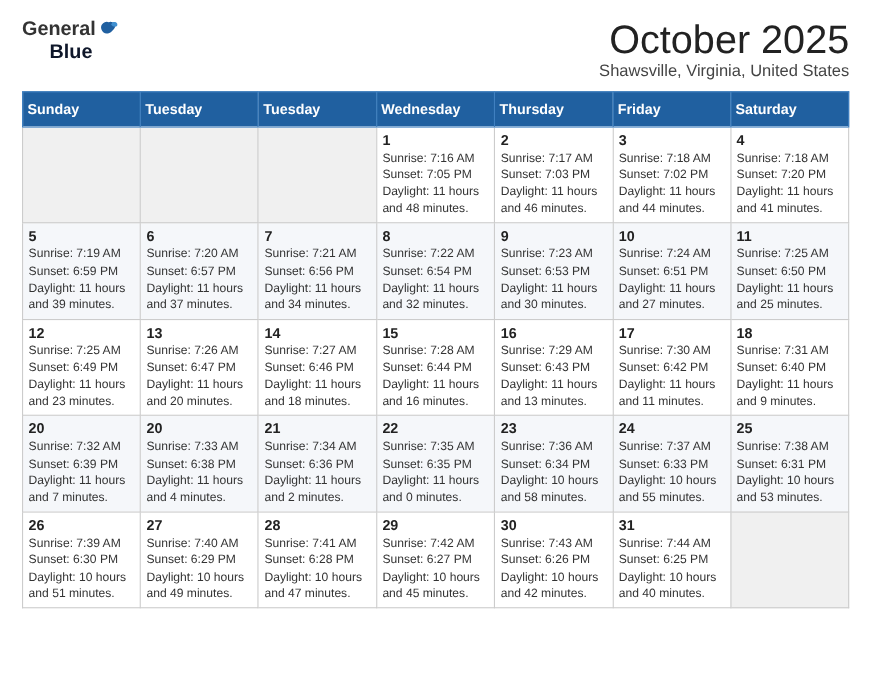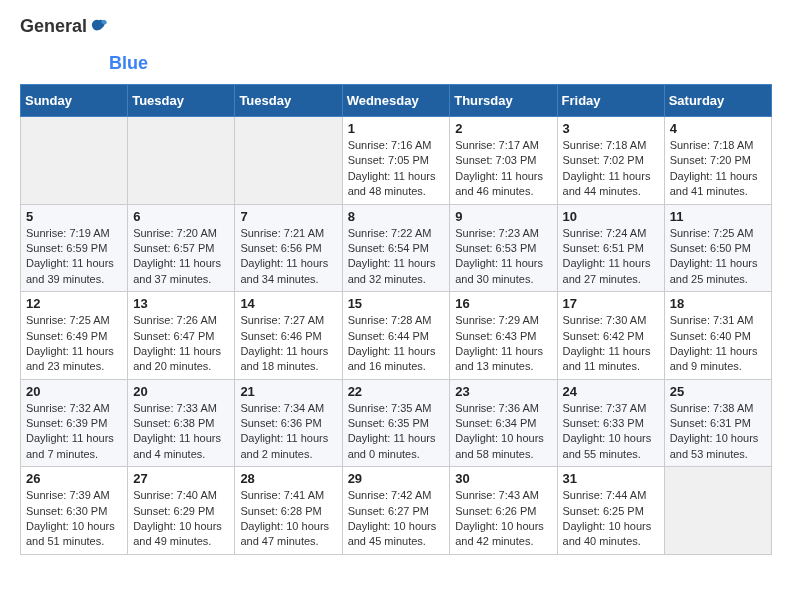--- a/index.html
+++ b/index.html
@@ -17,36 +17,36 @@
       padding: 16px 20px 10px 20px;
     }
     .header {
       display: flex;
       justify-content: space-between;
       align-items: flex-start;
       margin-bottom: 10px;
     }
     .logo {
       display: flex;
-      align-items: flex-start;
+      flex-direction: column;
+      align-items: center;
     }
     .logo-text {
       display: flex;
       align-items: center;
     }
     .logo-general {
       font-size: 18px;
       font-weight: bold;
       color: #333;
     }
     .logo-blue {
       font-size: 18px;
       font-weight: bold;
-      color: #3b82f6;
-      margin-top: 37px;
+      color: #0f172a;
     }
     .logo-bird {
       width: 20px;
       height: 20px;
       margin-left: 2px;
     }
     .title-block {
       text-align: right;
     }
     .month-title {
@@ -110,20 +110,24 @@
     <div class="logo">
       <div class="logo-text">
         <span class="logo-general">General</span>
         <svg class="logo-bird" viewBox="0 0 30 30" xmlns="http://www.w3.org/2000/svg">
           <path d="M15 5 C10 2, 2 8, 5 15 C7 20, 12 22, 18 18 C24 14, 26 8, 20 5 C18 4, 16 4, 15 5 Z" fill="#2060a0"></path>
           <path d="M20 5 C24 3, 28 6, 26 10 C24 12, 20 11, 18 8 Z" fill="#4090d0"></path>
         </svg>
       </div>
       <span class="logo-blue">Blue</span>
     </div>
+    <div class="title-block">
+      <div class="month-title">October 2025</div>
+      <div class="location-title">Shawsville, Virginia, United States</div>
+    </div>
   </div>
 
   <table class="calendar">
     <thead>
       <tr>
 
       <th>Sunday</th>
           <th>Tuesday</th>
           <th>Tuesday</th>
           <th>Wednesday</th>

